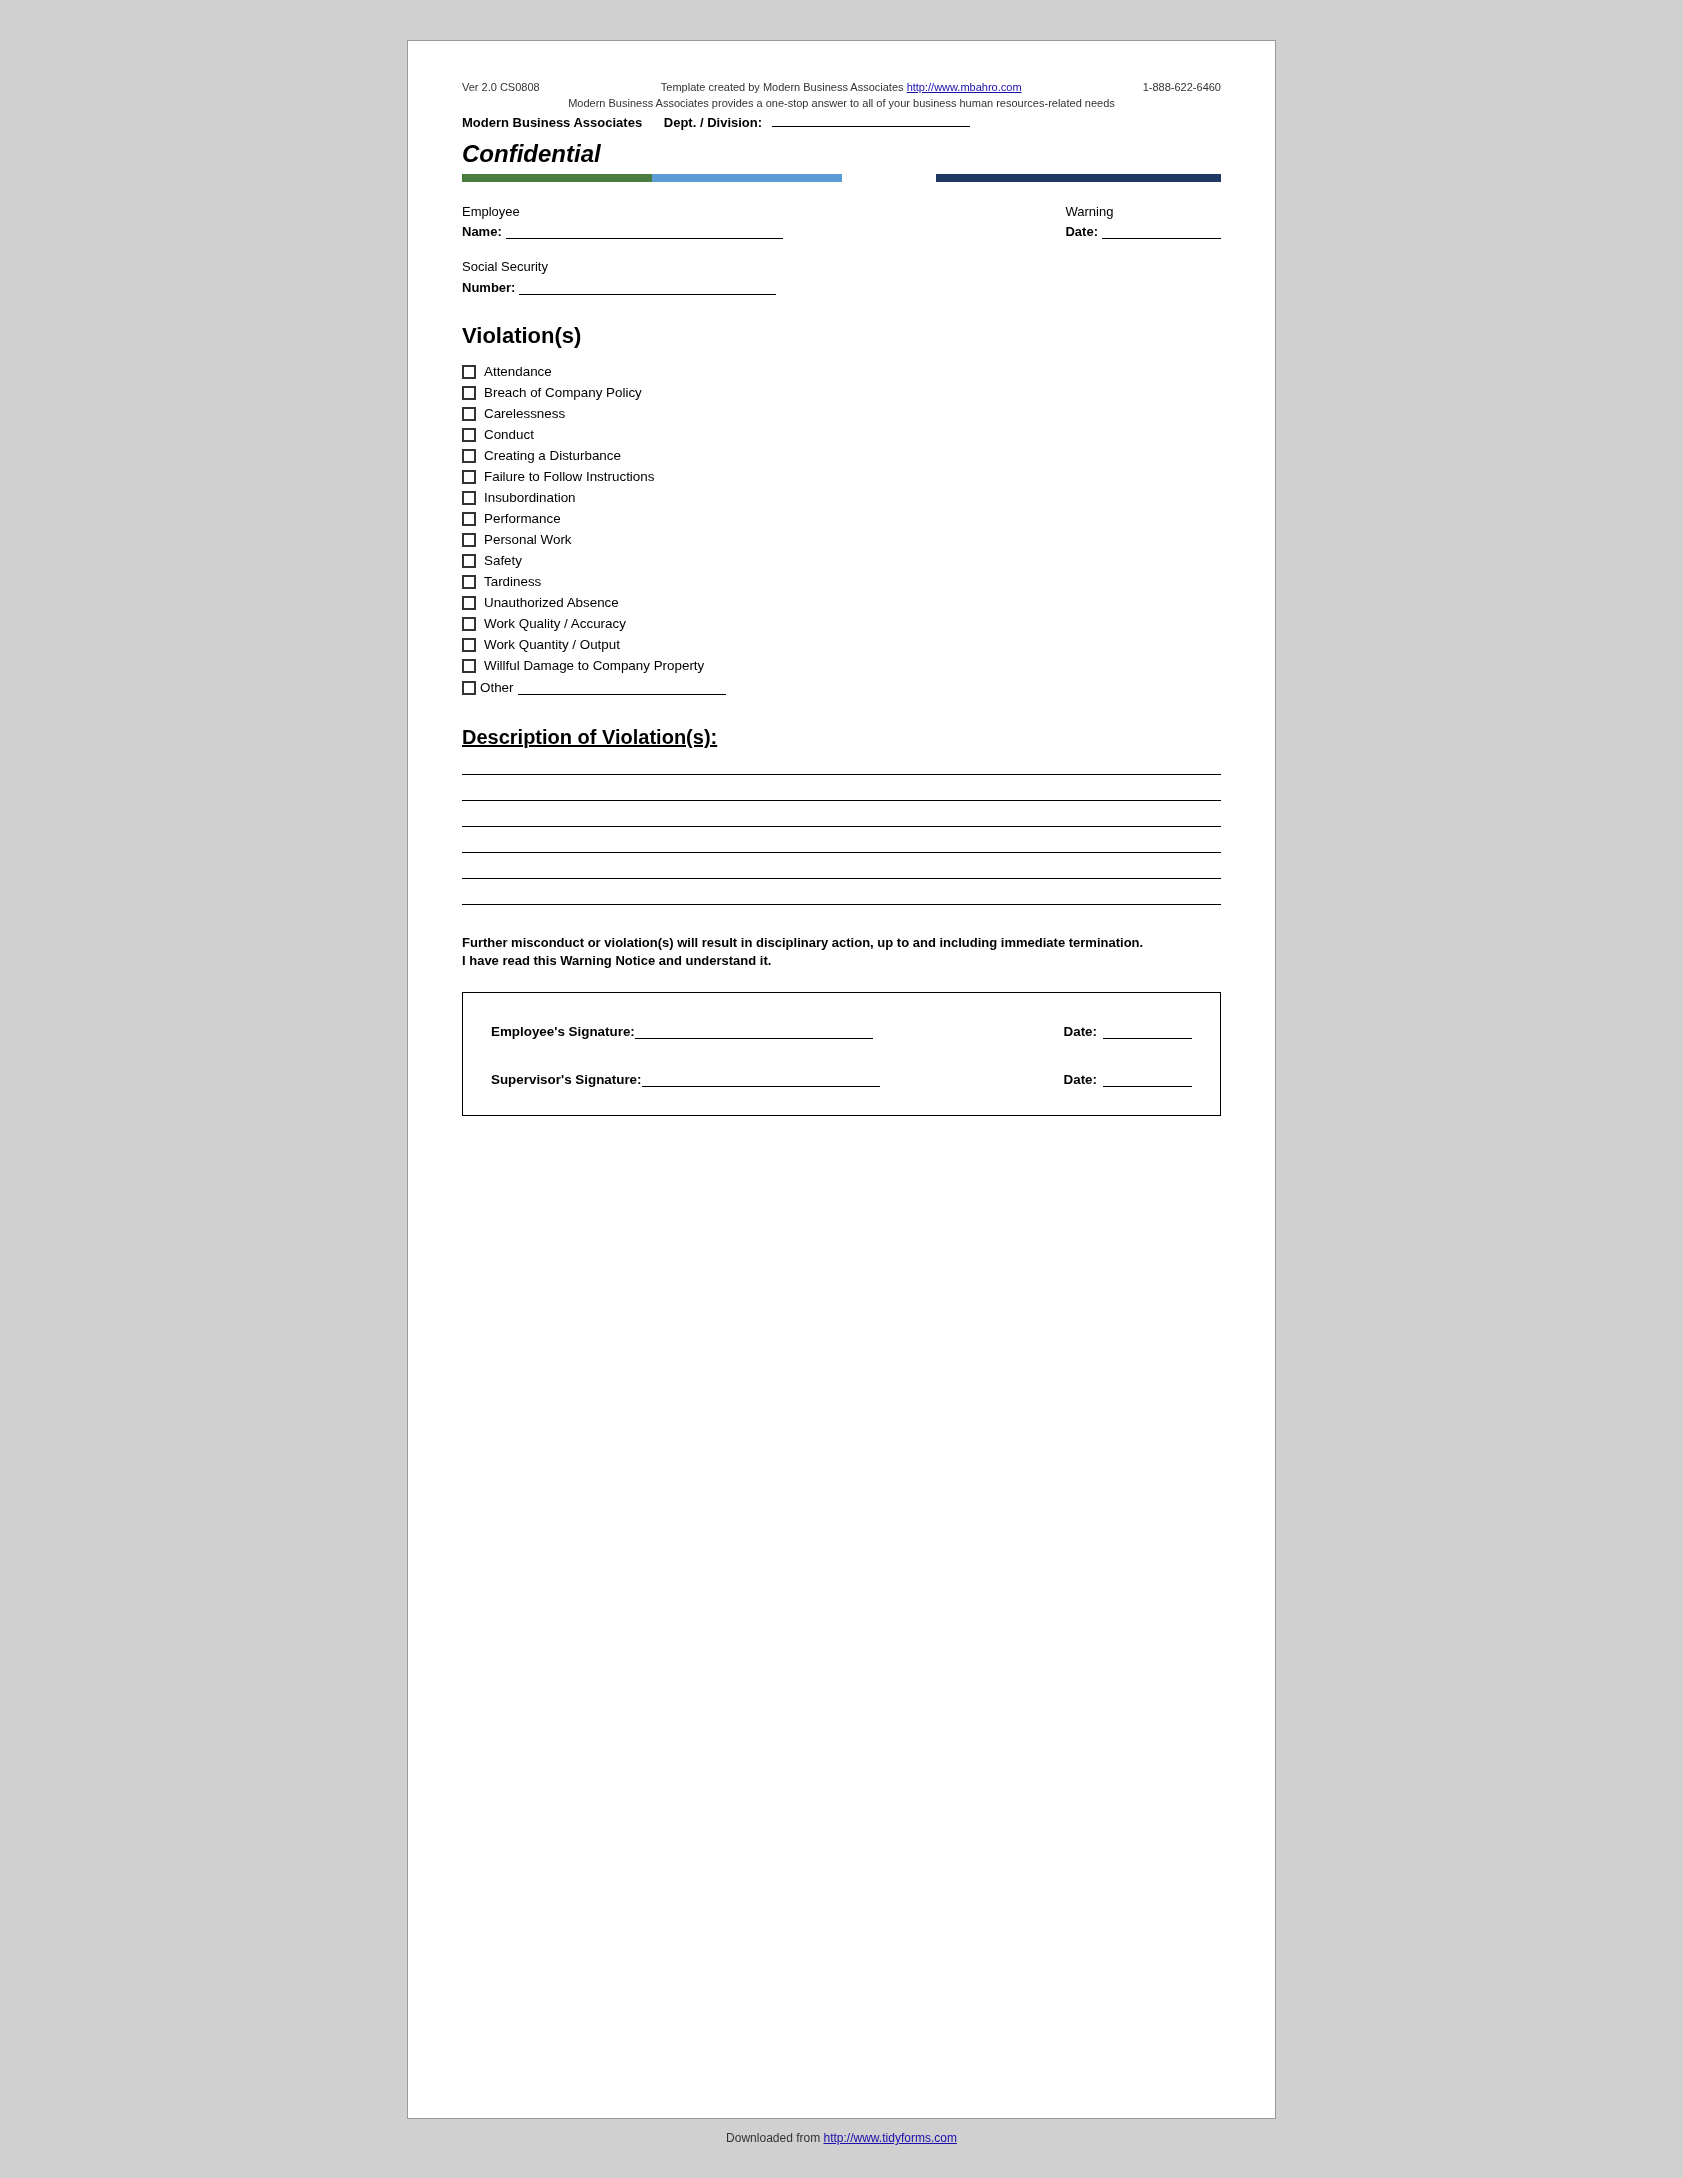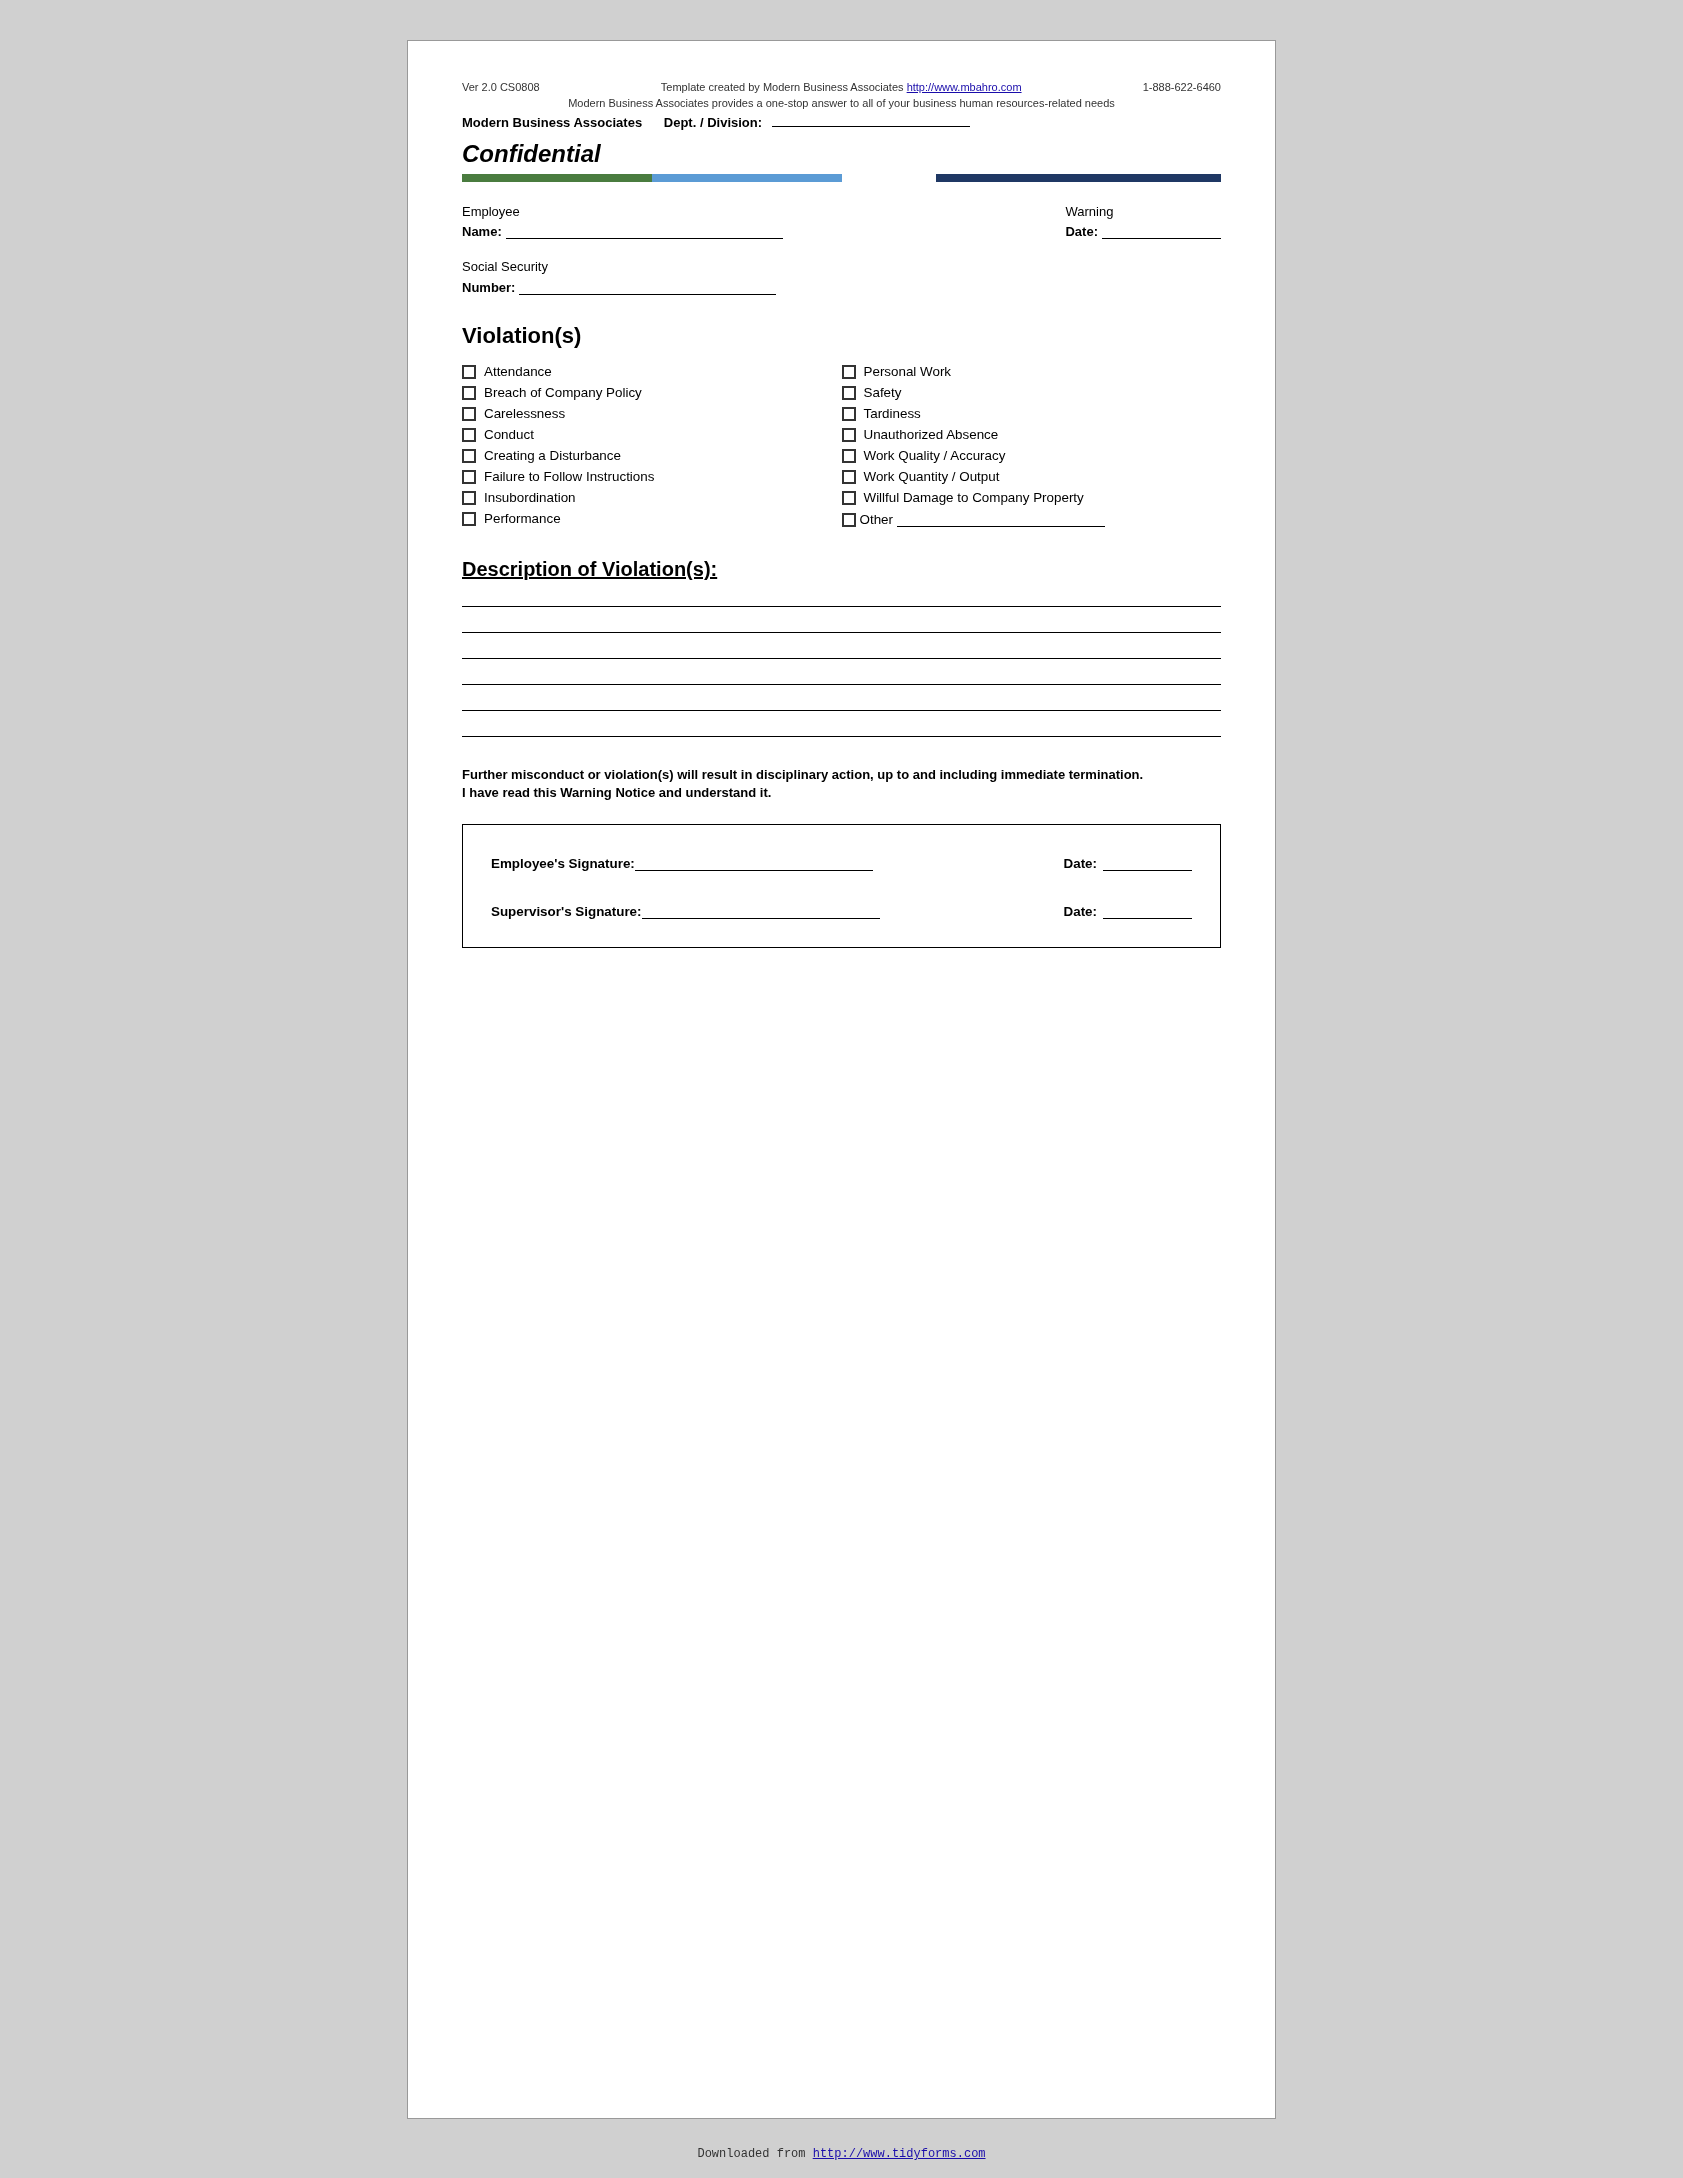--- a/index.html
+++ b/index.html
@@ -124,21 +124,21 @@
       margin-bottom: 28px;
     }
 
     .violations-title {
       font-size: 22px;
       font-weight: bold;
       margin-bottom: 12px;
     }
     .violations-grid {
       display: grid;
-      grid-template-columns: 1fr 1fr;
+      grid-template-columns: 1fr;
       gap: 0;
       margin-bottom: 28px;
     }
     .violation-item {
       display: flex;
       align-items: center;
       gap: 8px;
       font-size: 13.4px;
       padding: 3px 0;
     }
@@ -231,22 +231,21 @@
     .sig-date-underline {
       display: inline-block;
       border-bottom: 1px solid #000;
       min-width: 89px;
       height: 18px;
     }
 
     .footer {
       font-size: 12px;
       color: #333;
-      margin-top: 28px;
-      font-family: Liberation Mono, monospace;
+      margin-top: 12px;
     }
     .footer a {
       color: #1a0dab;
       text-decoration: underline;
     }
   </style>
 </head>
 <body>
 
 <div class="page">

